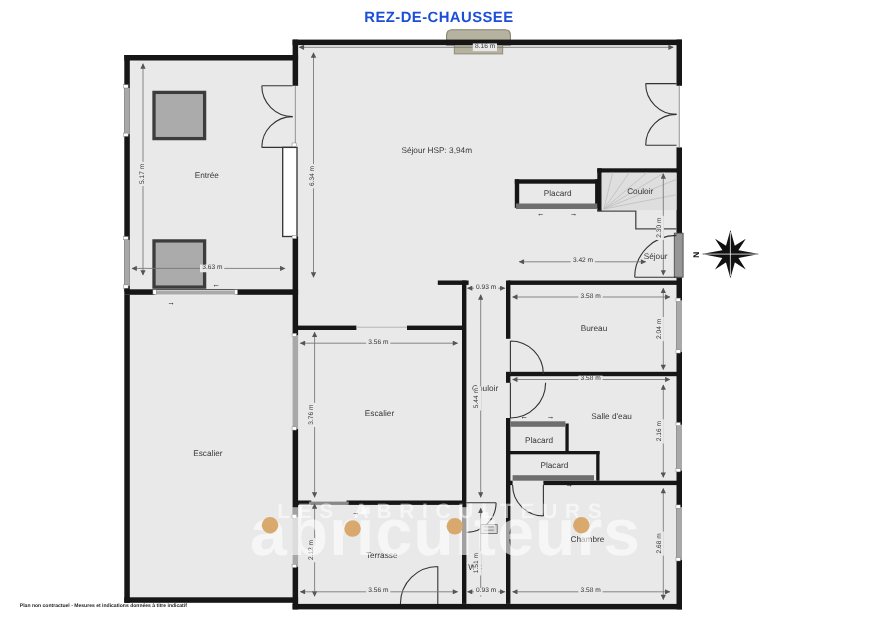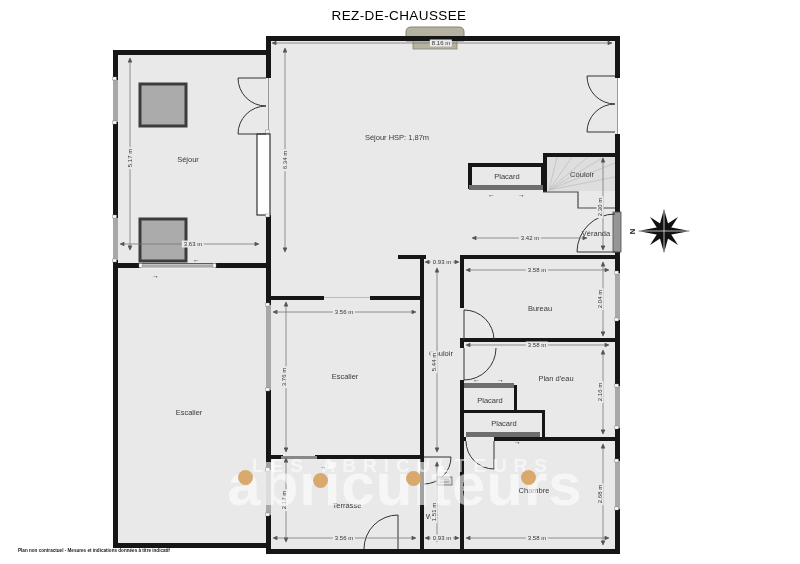--- a/index.html
+++ b/index.html
@@ -1,20 +1,20 @@
 <!DOCTYPE html>
 <html><head>
 <meta charset="utf-8">
 <style>
   html,body{margin:0;padding:0;}
   body{width:800px;height:564px;position:relative;background:#ffffff;overflow:hidden;
        font-family:"Liberation Sans",sans-serif;}
   .plan-svg{position:absolute;left:0;top:0;}
   .page-title{position:absolute;left:399px;top:8px;transform:translateX(-50%);
-      font-size:13.5px;font-weight:400;letter-spacing:.4px;color:#000000;white-space:nowrap;}
+      font-size:13.5px;font-weight:700;letter-spacing:.4px;color:#1d4ed8;white-space:nowrap;}
   .rlabel{position:absolute;transform:translate(-50%,-50%);font-size:7.5px;color:#3a3a3a;
       white-space:nowrap;z-index:4;}
   .dlab{position:absolute;transform:translate(-50%,-50%);font-size:6px;line-height:7px;color:#333;
       background:#e9e9e9;padding:0 2px;white-space:nowrap;z-index:4;}
   .dlab.v{transform:translate(-50%,-50%) rotate(-90deg);}
   .sarrow{position:absolute;font-size:7px;line-height:7px;color:#222;z-index:4;}
   .wm{position:absolute;z-index:9;pointer-events:none;white-space:nowrap;font-weight:bold;
       transform:translate(-50%,-50%);}
   .wm-small{font-size:19px;letter-spacing:7px;color:rgba(255,255,255,.55);}
   .wm-large{font-size:60px;letter-spacing:1px;color:rgba(255,255,255,.6);}
@@ -197,29 +197,29 @@
   <g>
     <polygon points="638,231 659,227 664,209 669,227 690,231 669,235 664,253 659,235" fill="#111"></polygon>
     <polygon points="650,217 664,226 678,217 669,231 678,245 664,236 650,245 659,231" fill="#111"></polygon>
     <line x1="640" y1="231" x2="688" y2="231" stroke="#fff" stroke-width="0.7"></line>
     <line x1="664" y1="211" x2="664" y2="251" stroke="#fff" stroke-width="0.7"></line>
   </g>
 </svg>
 
 <div class="page-title">REZ-DE-CHAUSSEE</div>
 
-<div class="rlabel" style="left:188px;top:159px">Séjour</div>
-<div class="rlabel" style="left:397px;top:137px">Séjour HSP: 1,87m</div>
+<div class="rlabel" style="left:188px;top:159px">Entrée</div>
+<div class="rlabel" style="left:397px;top:137px">Séjour HSP: 3,94m</div>
 <div class="rlabel" style="left:507px;top:176px">Placard</div>
 <div class="rlabel" style="left:582px;top:174px">Couloir</div>
-<div class="rlabel" style="left:596px;top:233px">Véranda</div>
-<div class="rlabel" style="left:540px;top:308px">Bureau</div>
+<div class="rlabel" style="left:596px;top:233px">Séjour</div>
+<div class="rlabel" style="left:540px;top:298px">Bureau</div>
 <div class="rlabel" style="left:441px;top:353px">Couloir</div>
 <div class="rlabel" style="left:345px;top:376px">Escalier</div>
-<div class="rlabel" style="left:556px;top:378px">Plan d'eau</div>
+<div class="rlabel" style="left:556px;top:378px">Salle d'eau</div>
 <div class="rlabel" style="left:490px;top:400px">Placard</div>
 <div class="rlabel" style="left:504px;top:423px">Placard</div>
 <div class="rlabel" style="left:189px;top:412px">Escalier</div>
 <div class="rlabel" style="left:347px;top:505px">Terrasse</div>
 <div class="rlabel" style="left:432px;top:516px">WC</div>
 <div class="rlabel" style="left:534px;top:490px">Chambre</div>
 
 <span class="dlab" style="left:441px;top:43px">8.16 m</span>
 <span class="dlab v" style="left:130px;top:158px">5.17 m</span>
 <span class="dlab" style="left:193px;top:244px">3.63 m</span>

